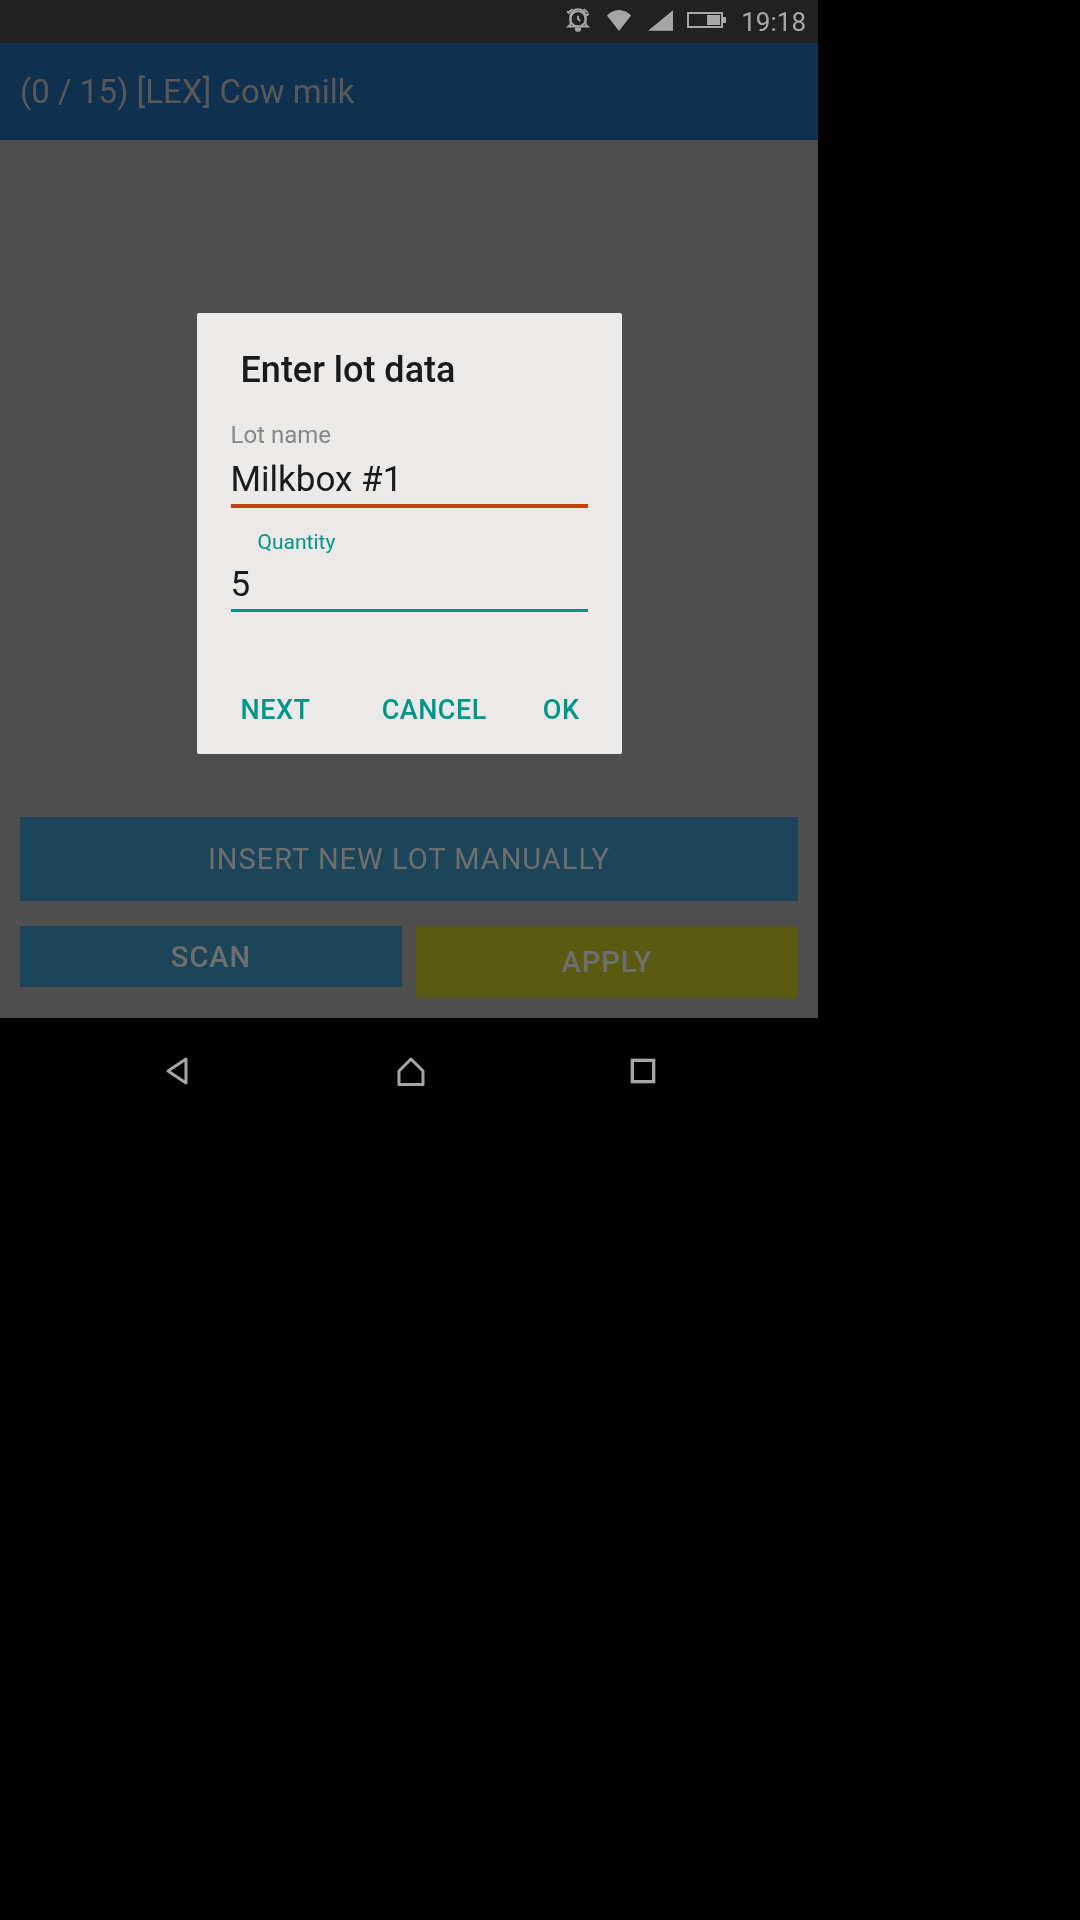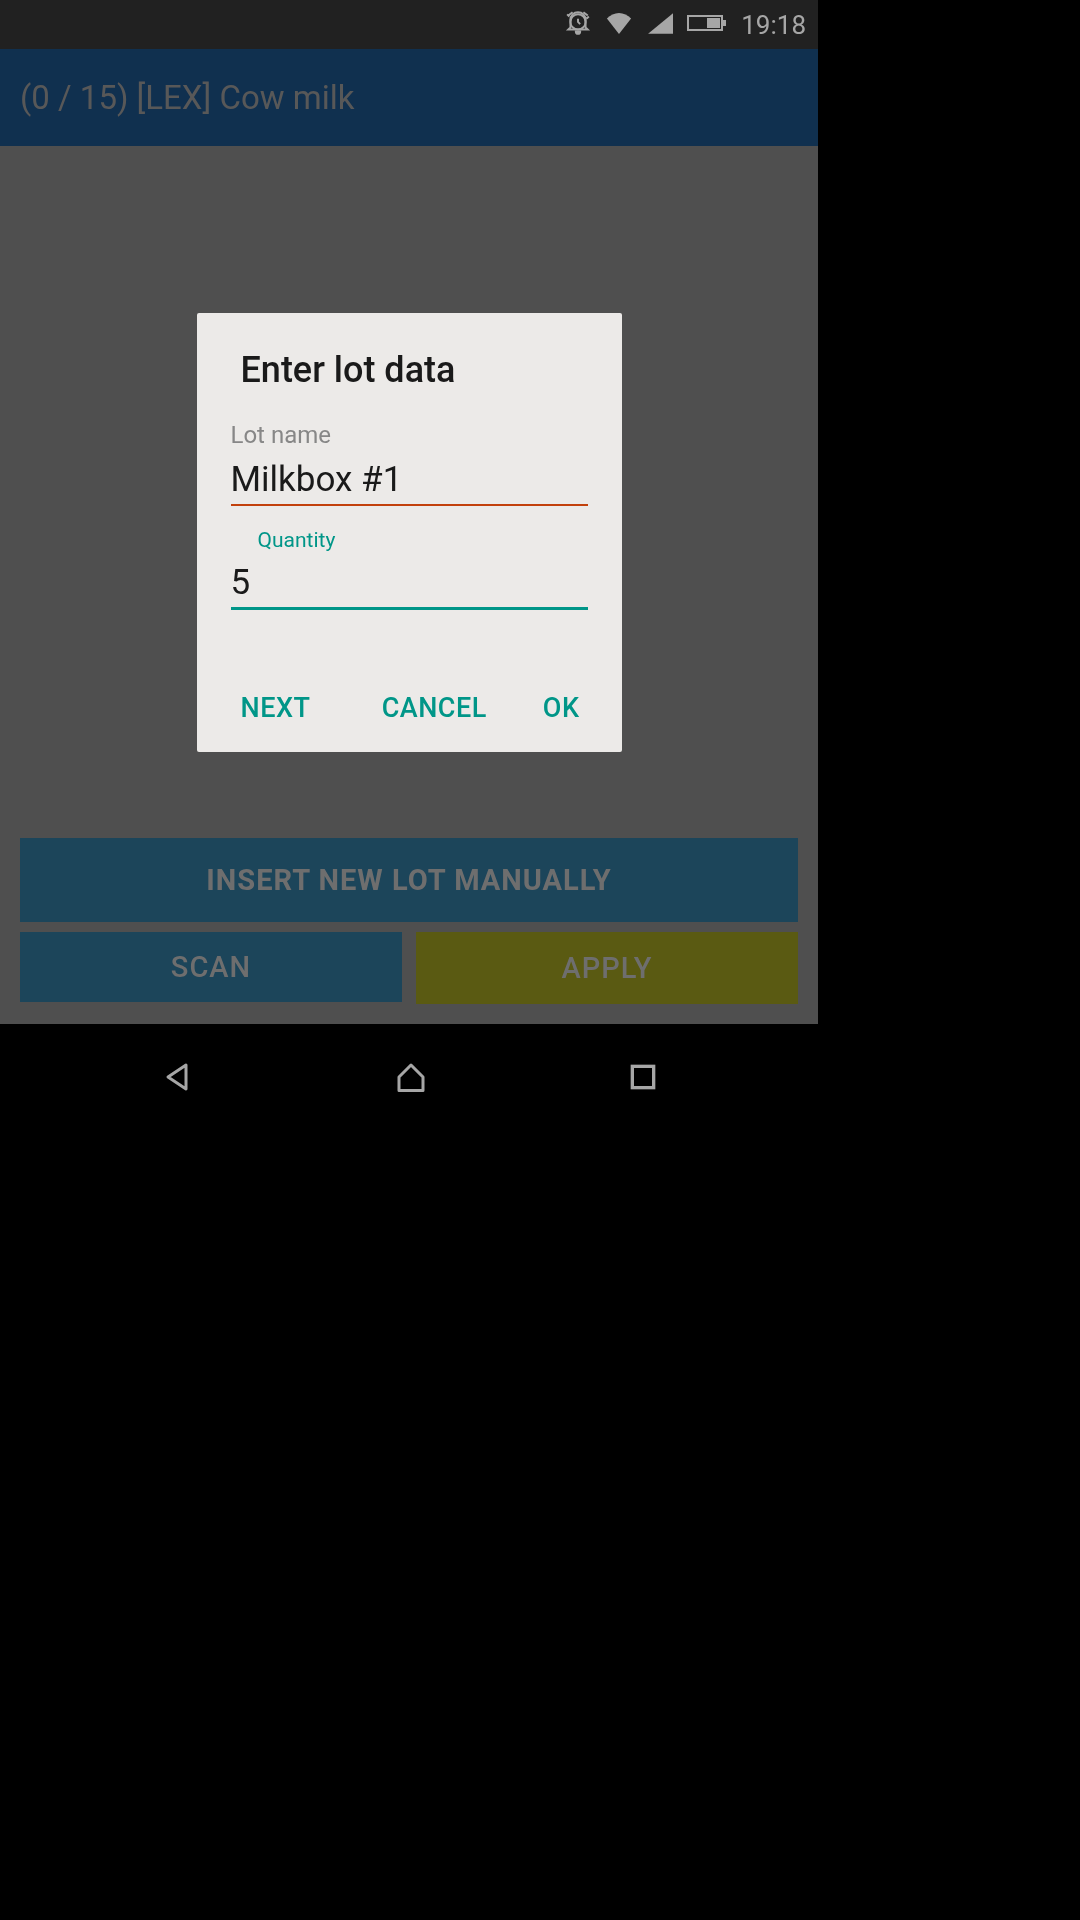--- a/index.html
+++ b/index.html
@@ -9,21 +9,21 @@
       font-family: Roboto, -apple-system, BlinkMacSystemFont, sans-serif;
     }
     body {
       width: 818px;
       height: 1454px;
       background: #000;
       overflow: hidden;
       position: relative;
     }
     .status-bar {
-      height: 49px;
+      height: 43px;
       background: #333;
       display: flex;
       justify-content: flex-end;
       align-items: center;
       padding: 0 12px;
       gap: 14px;
     }
     .status-bar svg {
       fill: #fff;
     }
@@ -54,31 +54,31 @@
       right: 0;
       padding: 20px;
     }
     .btn-insert {
       width: 100%;
       height: 84px;
       background: #2c6a8a;
       color: #aaa;
       border: none;
       font-size: 29px;
-      font-weight: 700;
+      font-weight: 400;
       letter-spacing: 1px;
-      margin-bottom: 10px;
+      margin-bottom: 25px;
     }
     .btn-row {
       display: flex;
       gap: 14px;
     }
     .btn-scan {
       flex: 1;
-      height: 70px;
+      height: 61px;
       background: #2c6a8a;
       color: #aaa;
       border: none;
       font-size: 29px;
       font-weight: 500;
       letter-spacing: 1px;
     }
     .btn-apply {
       flex: 1;
       height: 72px;
@@ -120,21 +120,21 @@
       margin-bottom: 8px;
     }
     .field-label.focused {
       color: #009688;
       font-size: 21px;
       margin-left: 27px;
     }
     .field-input {
       width: 100%;
       border: none;
-      border-bottom: 2px solid #c2410c;
+      border-bottom: 4px solid #c2410c;
       background: transparent;
       font-size: 35px;
       color: #1a1a1a;
       padding: 2px 0 4px 0;
       outline: none;
       margin-bottom: 22px;
     }
     .field-input.focused {
       border-bottom: 3px solid #009688;
     }

